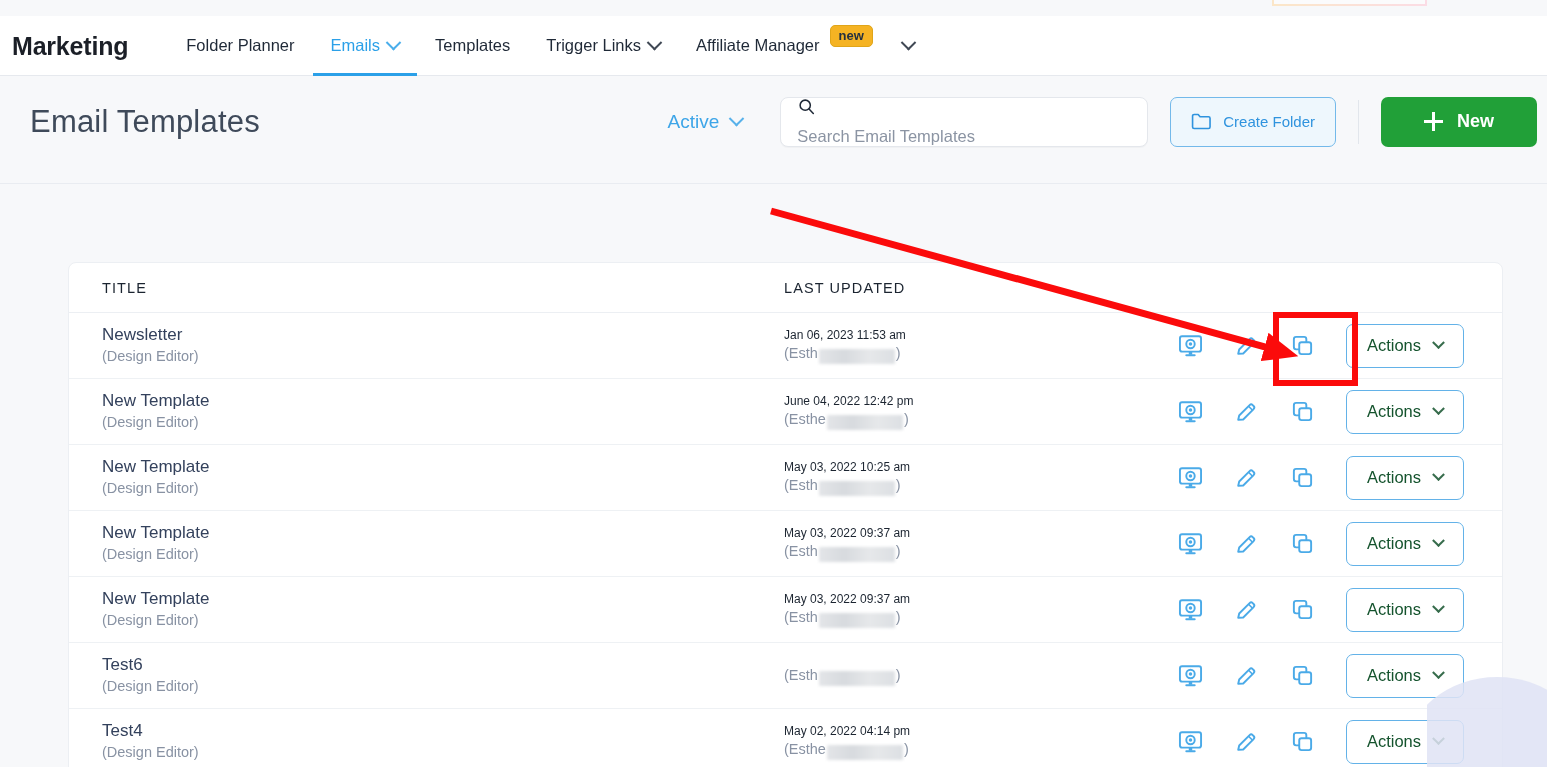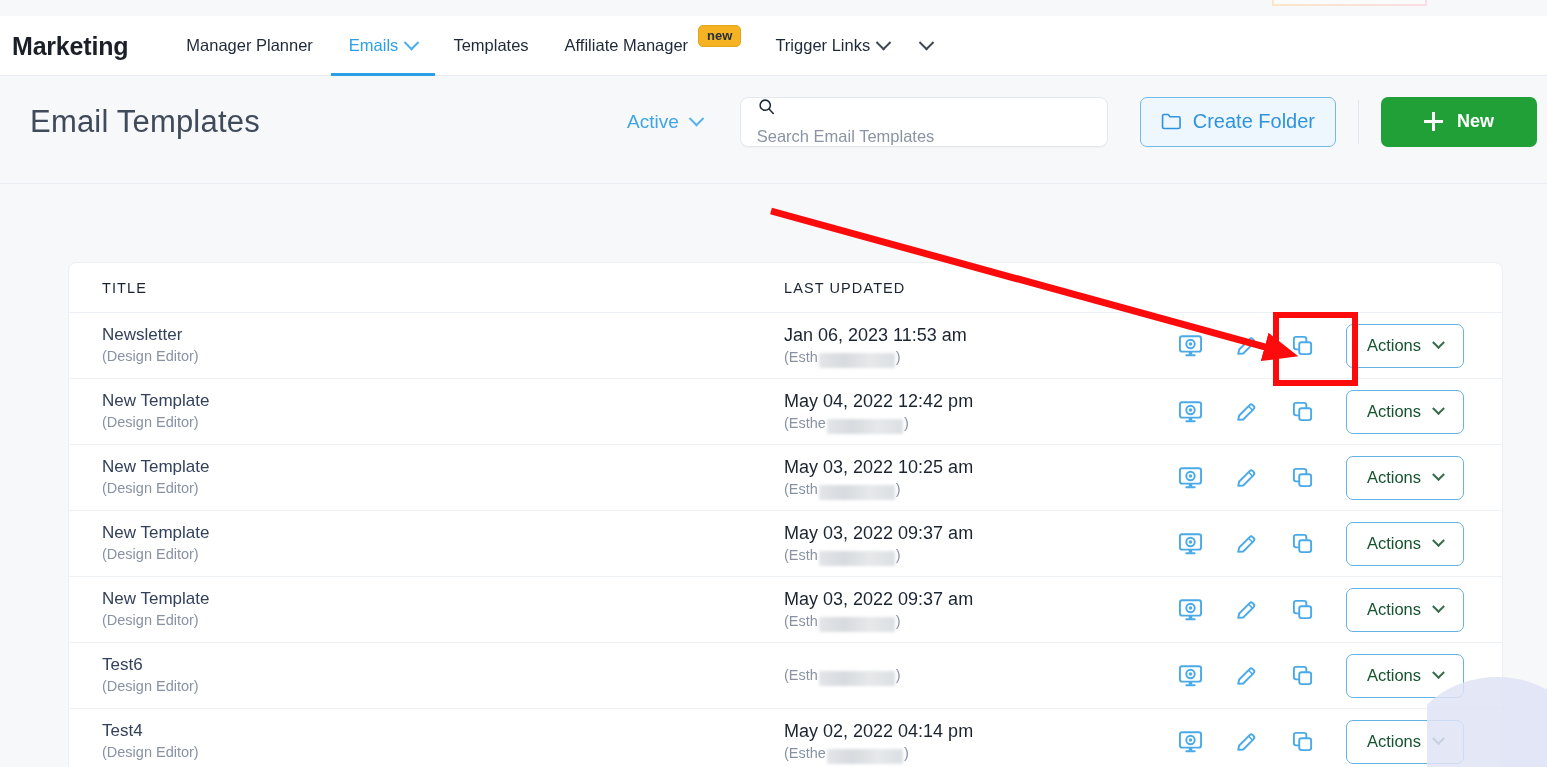--- a/index.html
+++ b/index.html
@@ -101,26 +101,26 @@
     flex-direction: column;
   }
   .search-box input {
     border: 0; outline: 0; font-size: 16.5px;
     color: #344054; width: 100%;
     font-family: "Liberation Sans", sans-serif;
     background: transparent;
   }
   .search-box input::placeholder { color: #8b94a3; }
   .btn-create-folder {
-    margin-left: 32px;
+    margin-left: 22px;
     height: 50px; padding: 0 20px;
     display: flex; align-items: center; gap: 11px;
     border: 1px solid #73b9ea; border-radius: 7px;
     background: #eef7fd; color: #2f93de;
-    font-size: 20px; cursor: pointer;
+    font-size: 15px; cursor: pointer;
   }
   .vdivider { width: 1px; height: 44px; background: #e2e6ec; margin: 0 22px; }
   .btn-new {
     height: 50px; min-width: 156px; padding: 0 26px;
     display: flex; align-items: center; justify-content: center; gap: 14px;
     background: #21a038; color: #fff;
     border: 0; border-radius: 7px;
     font-size: 18px; font-weight: 600; cursor: pointer;
   }
   .plus {
@@ -156,21 +156,21 @@
 
   .row {
     display: flex; align-items: center;
     height: 66px;
     border-bottom: 1px solid #eef1f4;
   }
   .cell-title { width: 715px; padding-left: 33px; }
   .cell-updated { width: 357px; }
   .t-main { font-size: 17px; color: #33415c; line-height: 1.35; }
   .t-sub  { font-size: 14.5px; color: #8892a3; line-height: 1.45; }
-  .u-main { font-size: 18px; color: #1b2430; line-height: 1.35; }
+  .u-main { font-size: 12px; color: #1b2430; line-height: 1.35; }
   .u-sub  { font-size: 14.5px; color: #8892a3; line-height: 1.45; display: flex; align-items: flex-end; }
   .redacted {
     display: inline-block; height: 15px; width: 76px;
     background: linear-gradient(90deg,#e3e5e8,#d7dade,#e6e8ea,#dcdfe3);
     filter: blur(1.6px);
     margin: 0 1px; vertical-align: -2px; border-radius: 1px;
   }
   .cell-actions {
     margin-left: auto; display: flex; align-items: center;
     gap: 0; padding-right: 38px;
@@ -217,40 +217,40 @@
 
 <div id="app">
 
   <div class="top-pill"></div>
 
   <div class="topnav">
     <div class="brand">Marketing</div>
     <div class="navitems">
 
       <div class="navitem">
-        <span>Manager Planner</span>
+        <span>Folder Planner</span>
       </div>
 
       <div class="navitem active">
         <span>Emails</span>
         <span class="chev"></span>
       </div>
 
       <div class="navitem">
         <span>Templates</span>
       </div>
 
       <div class="navitem">
+        <span>Trigger Links</span>
+        <span class="chev"></span>
+      </div>
+
+      <div class="navitem">
         <span>Affiliate Manager</span>
         <span class="badge-new">new</span>
-      </div>
-
-      <div class="navitem">
-        <span>Trigger Links</span>
-        <span class="chev"></span>
       </div>
 
       <div class="navcaret">
         <span class="chev"></span>
       </div>
     </div>
   </div>
 
   <div class="page-head">
     <div class="page-title">Email Templates</div>
@@ -334,21 +334,21 @@
         <span class="chev small"></span>
       </div>
     </div>
         </div>
         <div class="row">
     <div class="cell-title">
       <div class="t-main">New Template</div>
       <div class="t-sub">(Design Editor)</div>
     </div>
     <div class="cell-updated">
-      <div class="u-main">May 04, 2022 12:42 pm</div>
+      <div class="u-main">June 04, 2022 12:42 pm</div>
       <div class="u-sub">
         <span>(Esthe</span>
               <span class="redacted"></span>
               <span>)</span>
       </div>
     </div>
     <div class="cell-actions">
       <div class="icon-btn">
               <svg width="25" height="24" viewBox="0 0 26 25">
     <rect x="2" y="2.4" width="22" height="16" rx="2.2" fill="none" stroke="#4aaae8" stroke-width="2"></rect>

